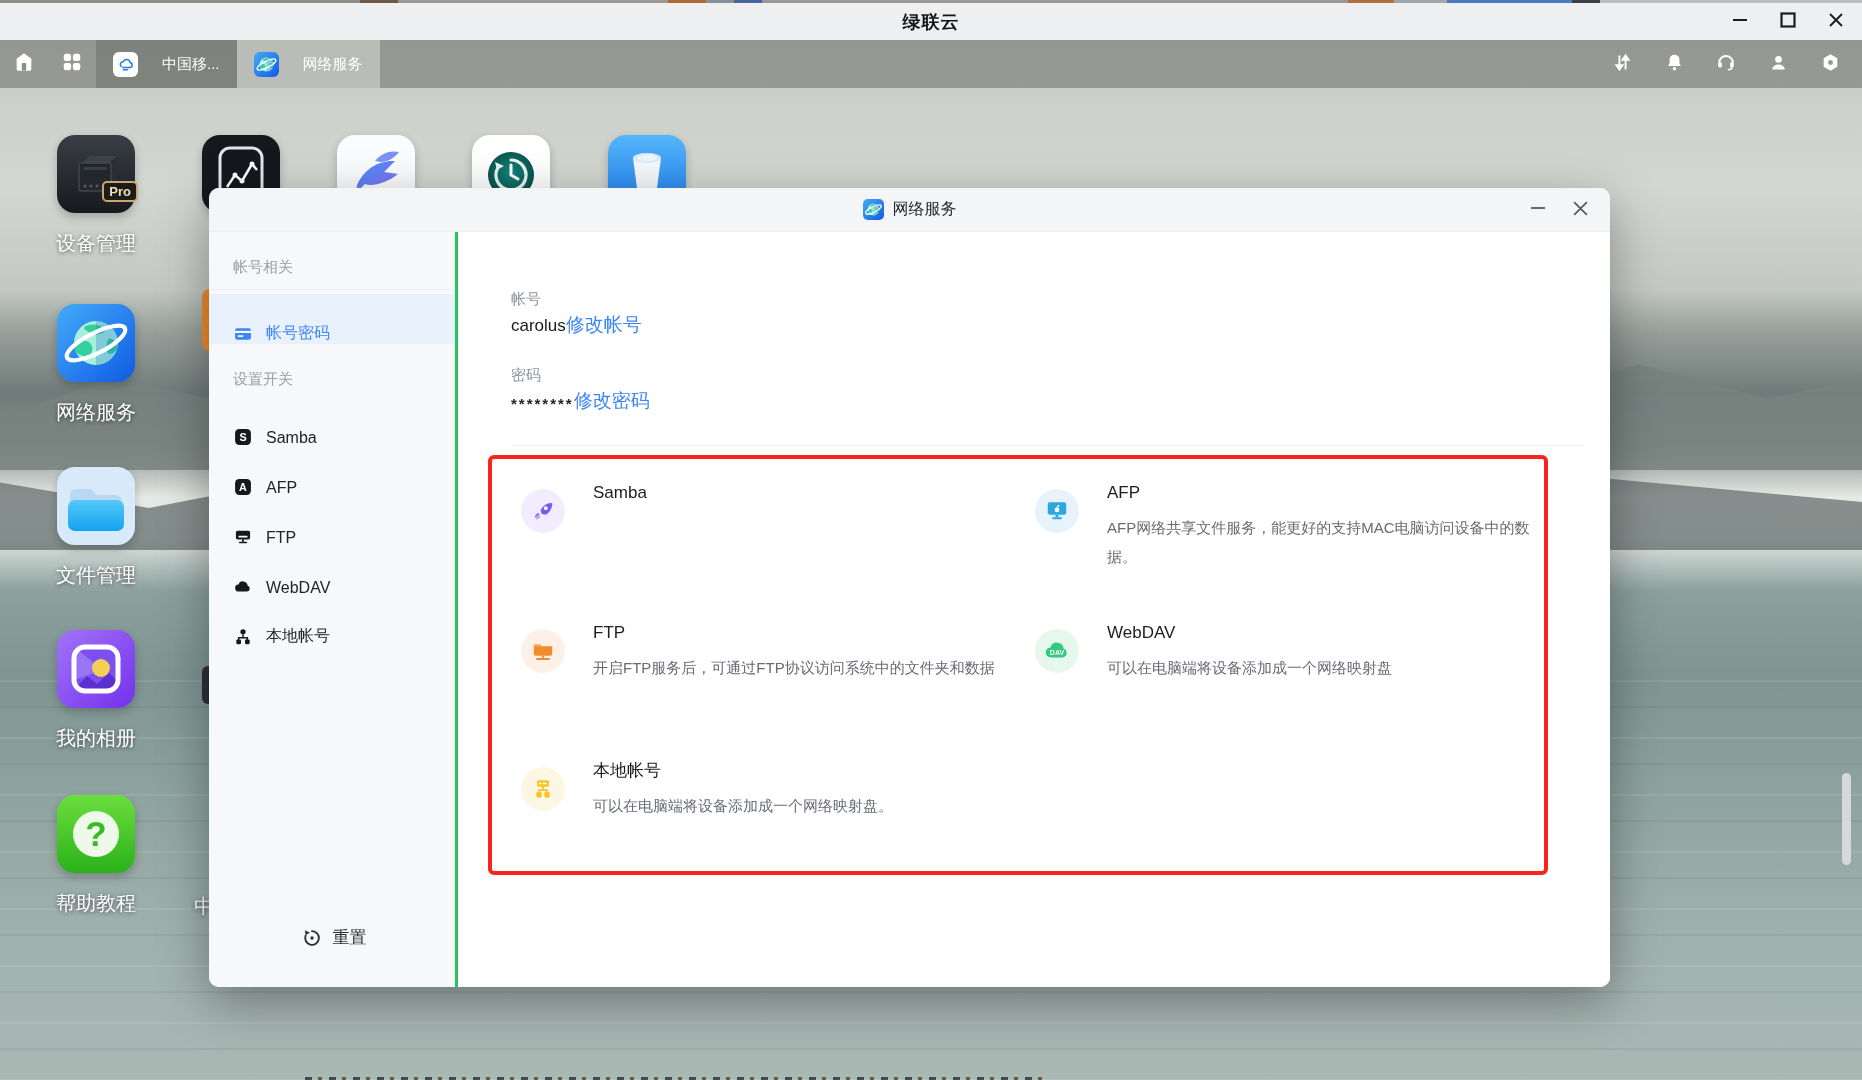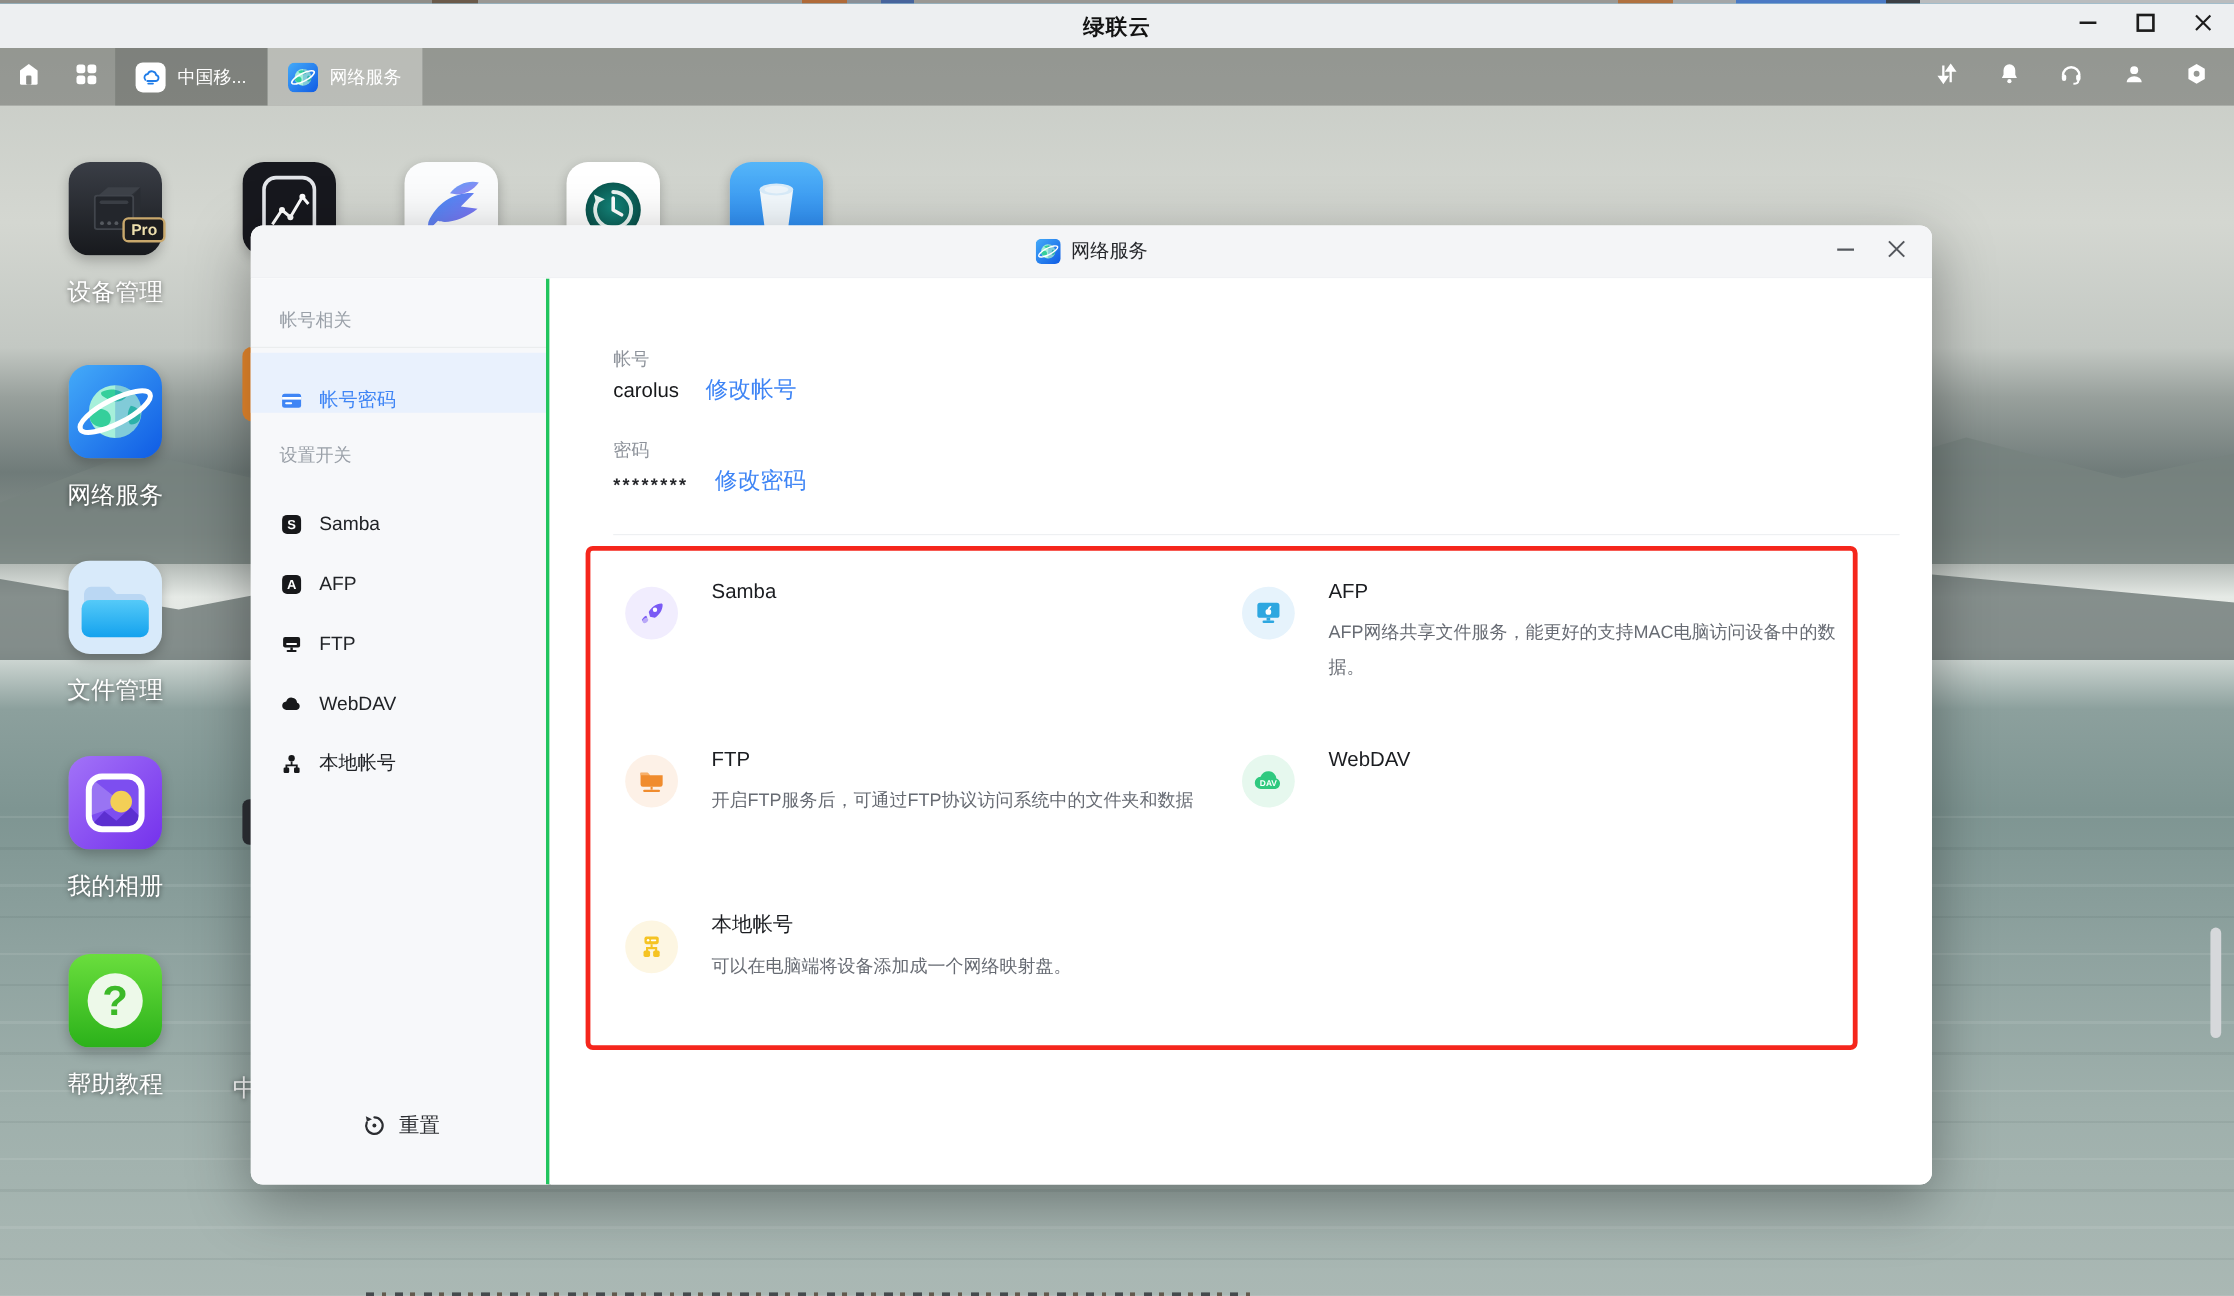--- a/index.html
+++ b/index.html
@@ -27,21 +27,21 @@
     clip-path:polygon(0 70%,6% 45%,13% 62%,22% 30%,30% 58%,38% 40%,47% 66%,55% 34%,64% 60%,72% 42%,80% 64%,88% 38%,95% 58%,100% 46%,100% 100%,0 100%)}
   .ridge2{position:absolute;left:0;top:360px;width:1862px;height:150px;background:#5c6866;opacity:.7;
     clip-path:polygon(0 55%,8% 72%,18% 48%,28% 70%,40% 52%,52% 74%,63% 50%,75% 70%,86% 52%,100% 68%,100% 100%,0 100%)}
   .water-streaks{position:absolute;left:0;top:640px;width:1862px;height:440px;opacity:.25;
     background:repeating-linear-gradient(180deg,rgba(255,255,255,.35) 0 2px,transparent 2px 26px,rgba(40,60,58,.3) 26px 28px,transparent 28px 57px)}
 
   
   .tabbar{position:absolute;top:40px;left:0;width:1862px;height:48px;z-index:3;display:flex;align-items:stretch;
     background:rgba(88,90,86,.46)}
   .tbtn{width:48px;display:flex;align-items:center;justify-content:center;cursor:pointer}
-  .tab{display:flex;align-items:center;gap:10px;padding:0 17px;color:#fff;font-size:15px;cursor:pointer;max-width:150px}
+  .tab{display:flex;align-items:center;gap:24px;padding:0 17px;color:#fff;font-size:15px;cursor:pointer;max-width:150px}
   .tab-label{white-space:nowrap;overflow:hidden;text-overflow:ellipsis}
   .tab.inactive{background:rgba(52,54,50,.22)}
   .tab.active{background:rgba(216,218,214,.55)}
   .tab-appicon{width:25px;height:25px;border-radius:6px;background:#fff;display:flex;align-items:center;justify-content:center;flex:none}
   .tab-right{margin-left:auto;display:flex;align-items:center;gap:12px;padding-right:12px}
   .ticon{width:40px;height:48px;display:flex;align-items:center;justify-content:center;cursor:pointer}
 
   
   .dicon{position:absolute;width:78px;z-index:1;cursor:pointer}
   .dicon-img{width:78px;height:78px;border-radius:18px;position:relative;box-shadow:0 4px 10px rgba(0,0,0,.22)}
@@ -68,21 +68,21 @@
   .side-divider{margin-top:12px;height:1px;background:#ebedee}
   .side-item{height:50px;display:flex;align-items:flex-end;gap:13px;padding-left:24px;font-size:16px;color:#212327;cursor:pointer}
   .side-item.selected{background:#e9f1fd;color:#3f85f5;margin-top:4px}
   .side-list{margin-top:8px}
   .side-item .si{width:20px;height:20px;flex:none;display:flex;align-items:center;justify-content:center}
   .reset-btn{position:absolute;left:0;bottom:38px;width:249px;display:flex;align-items:center;justify-content:center;gap:10px;
     font-size:17px;color:#2b2d31;cursor:pointer}
 
   .dlg-main{position:absolute;left:250px;top:44px;width:1151px;height:755px;background:#fff;border-radius:0 0 10px 0}
   .fld-label{position:absolute;font-size:15px;color:#8e939b}
-  .fld-row{position:absolute;display:flex;align-items:baseline;gap:22px}
+  .fld-row{position:absolute;display:flex;align-items:baseline;}
   .fld-value{font-size:17px;color:#17181a}
   .fld-stars{font-size:15px;font-weight:bold;letter-spacing:2px;color:#25262a;position:relative;top:2px}
   .link{font-size:19px;color:#3f85f5;cursor:pointer}
   .main-divider{position:absolute;left:52px;right:27px;top:213px;height:1px;background:#eef0f2}
 
   .red-box{position:absolute;left:29px;top:223px;width:1060px;height:420px;border:4px solid #f5261c;border-radius:6px;
     pointer-events:none}
 
   .svc{position:absolute;display:flex;align-items:flex-start;gap:28px}
   .svc-icon{width:44px;height:44px;border-radius:50%;margin-top:7px;display:flex;align-items:center;justify-content:center;flex:none}
@@ -520,20 +520,21 @@
 
       <div class="svc" style="left:576px;top:390px">
         <div class="svc-icon" style="background:#e6f8ee">
           <svg width="28" height="28" viewBox="0 0 24 24">
               <path d="M6.8 17.5a4.3 4.3 0 0 1-.4-8.6A5.8 5.8 0 0 1 17.7 10a3.9 3.9 0 0 1-.6 7.5z" fill="#2fc97f"></path>
               <text x="12" y="15.6" font-size="6" font-weight="bold" fill="#fff" text-anchor="middle" font-family="Liberation Sans, sans-serif">DAV</text>
             </svg>
         </div>
         <div class="svc-text">
           <div class="svc-name">WebDAV</div>
+          <div class="svc-desc">可以在电脑端将设备添加成一个网络映射盘</div>
         </div>
       </div>
 
       <div class="svc" style="left:62px;top:528px">
         <div class="svc-icon" style="background:#fdf6e2">
           <svg width="26" height="26" viewBox="0 0 24 24">
               <rect x="6.5" y="4" width="11" height="6" rx="1.6" fill="#f5c324"></rect>
               <circle cx="9.3" cy="7" r="1" fill="#fff"></circle>
               <rect x="11.4" y="6.3" width="4.2" height="1.4" rx=".7" fill="#fff"></rect>
               <path d="M12 10v3M8.5 15.5v-2.5h7v2.5" fill="none" stroke="#f5c324" stroke-width="1.6"></path>

